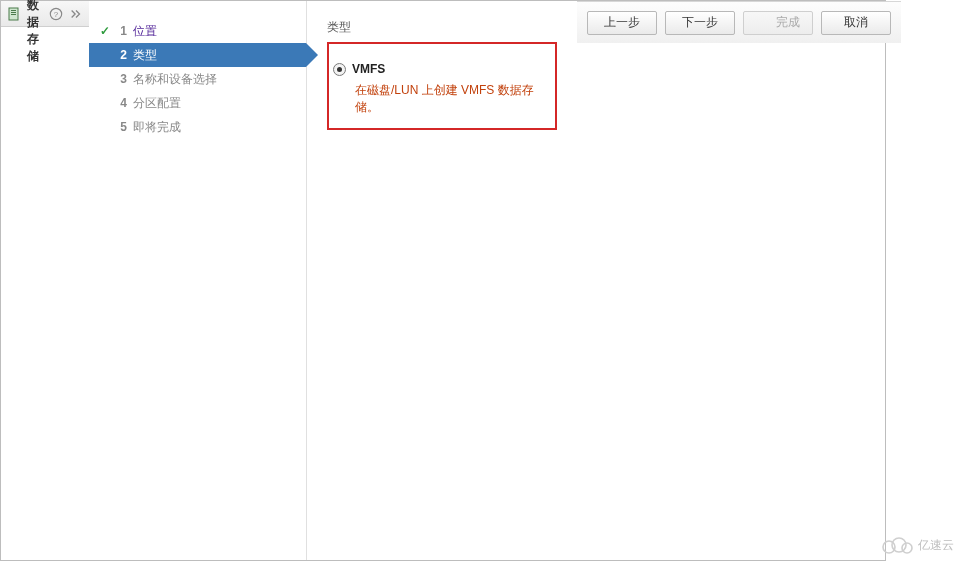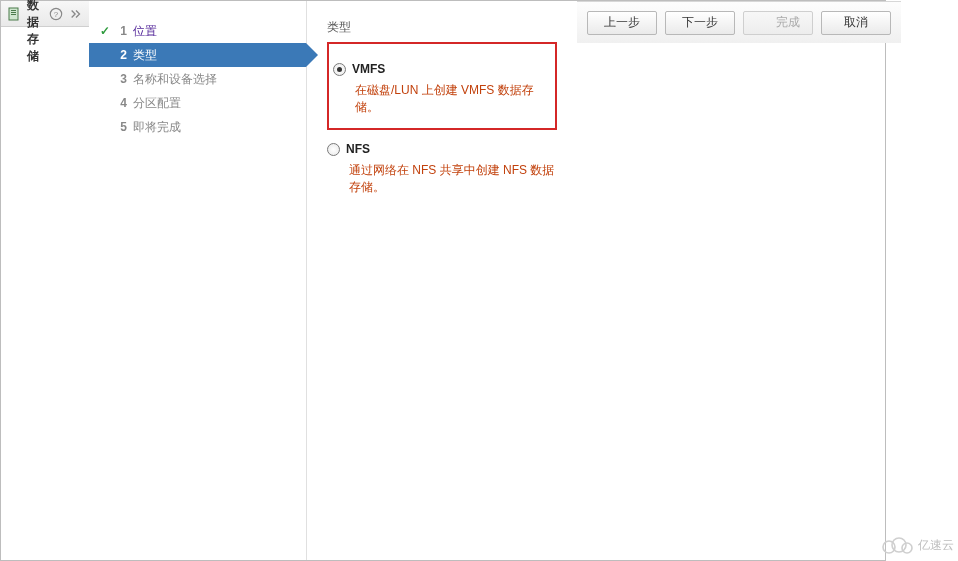--- a/index.html
+++ b/index.html
@@ -221,29 +221,20 @@
       <div class="option-box">
         <div class="radio-row selected">
           <span class="radio-outer">
               <span class="radio-inner"></span>
             </span>
           <span class="radio-label">VMFS</span>
         </div>
         <div class="radio-desc">在磁盘/LUN 上创建 VMFS 数据存储。</div>
       </div>
 
-      <div class="nfs-block">
-        <div class="radio-row">
-          <span class="radio-outer">
-              <span class="radio-inner"></span>
-            </span>
-          <span class="radio-label">NFS</span>
-        </div>
-        <div class="radio-desc">通过网络在 NFS 共享中创建 NFS 数据存储。</div>
-      </div>
 
       <div class="annotation" style="left:392px; top:320px;">下一步</div>
 
       <svg class="arrow-svg" style="left:420px; top:340px;" width="140" height="170">
         <defs>
           <marker id="ah" markerWidth="10" markerHeight="10" refX="6" refY="3" orient="auto">
             <path d="M0,0 L8,3 L0,6 Z" fill="#e11"></path>
           </marker>
         </defs>
         <line x1="10" y1="6" x2="120" y2="150" stroke="#e11" stroke-width="1.6" marker-end="url(#ah)"></line>

